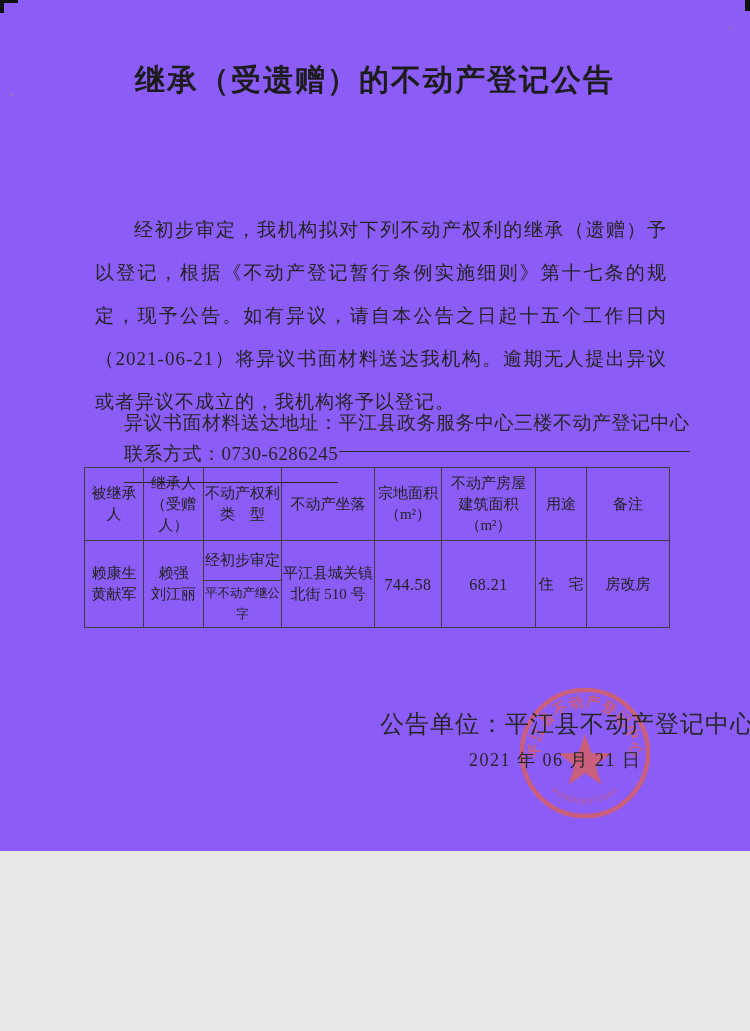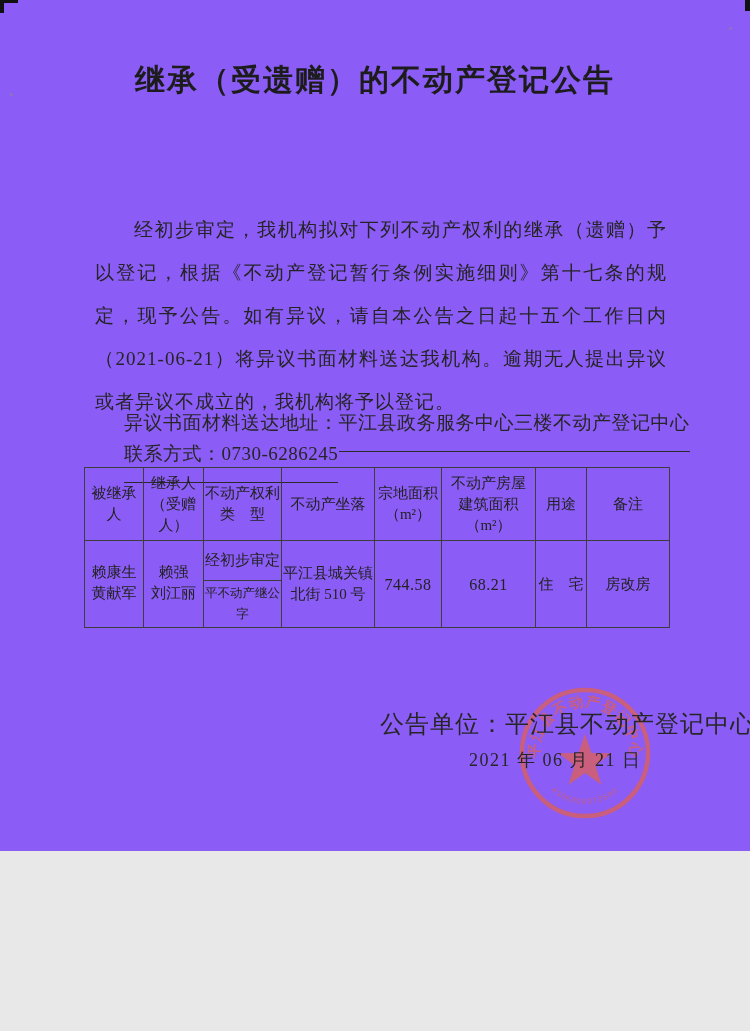--- a/index.html
+++ b/index.html
@@ -46,21 +46,21 @@
     border:1px solid #3d3d3d;text-align:center;vertical-align:middle;
     white-space:pre-line;padding:2px 1px;font-weight:400;
     line-height:21px;
   }
   tr.hdr{height:73px;}
   tr.rowA{height:40px;}
   tr.rowB{height:36px;}
   td.num{font-size:16px;letter-spacing:.5px;}
   td.small{font-size:12.5px;line-height:15px;}
   td.loc{line-height:26px;margin-top:16px;}
-  td.names{line-height:27px;font-family:Liberation Mono, monospace;}
+  td.names{line-height:27px;}
 
   .issuer-line{
     position:absolute;left:380px;top:708px;font-size:24px;
     letter-spacing:1px;z-index:3;white-space:nowrap;
   }
   .date-line{
     position:absolute;left:469px;top:748px;font-size:18px;
     letter-spacing:1.5px;z-index:3;white-space:nowrap;
   }
   .seal{position:absolute;left:515px;top:683px;z-index:2;opacity:.8;}

